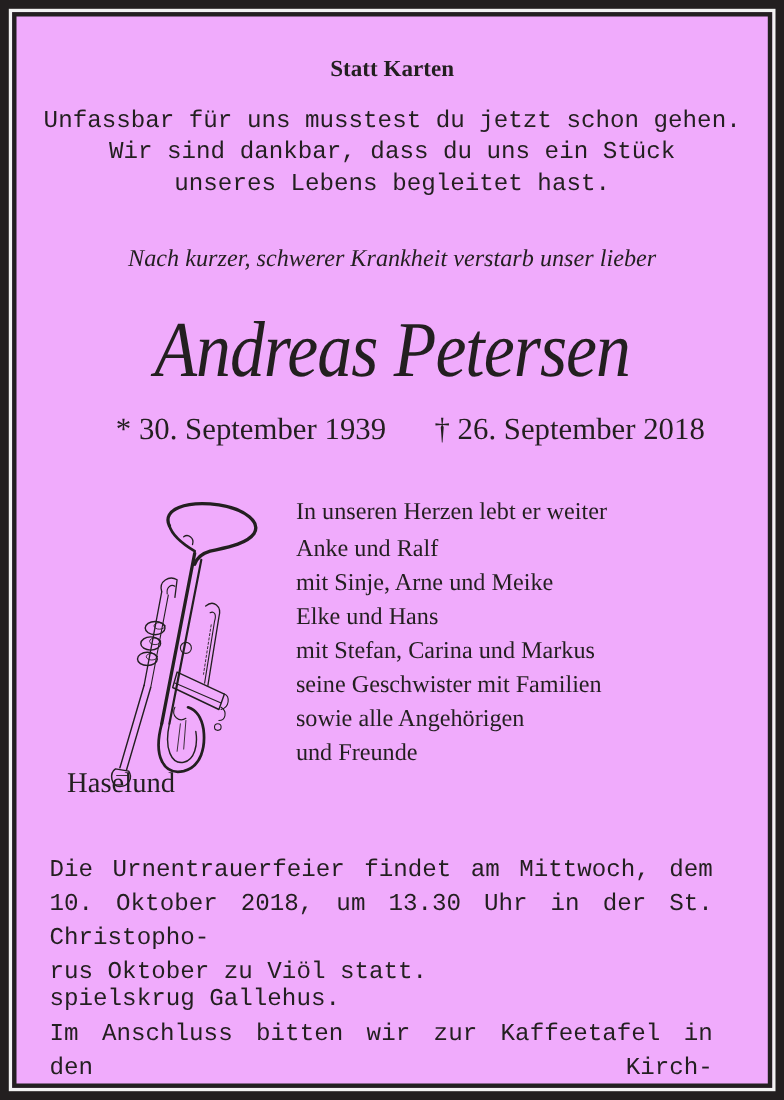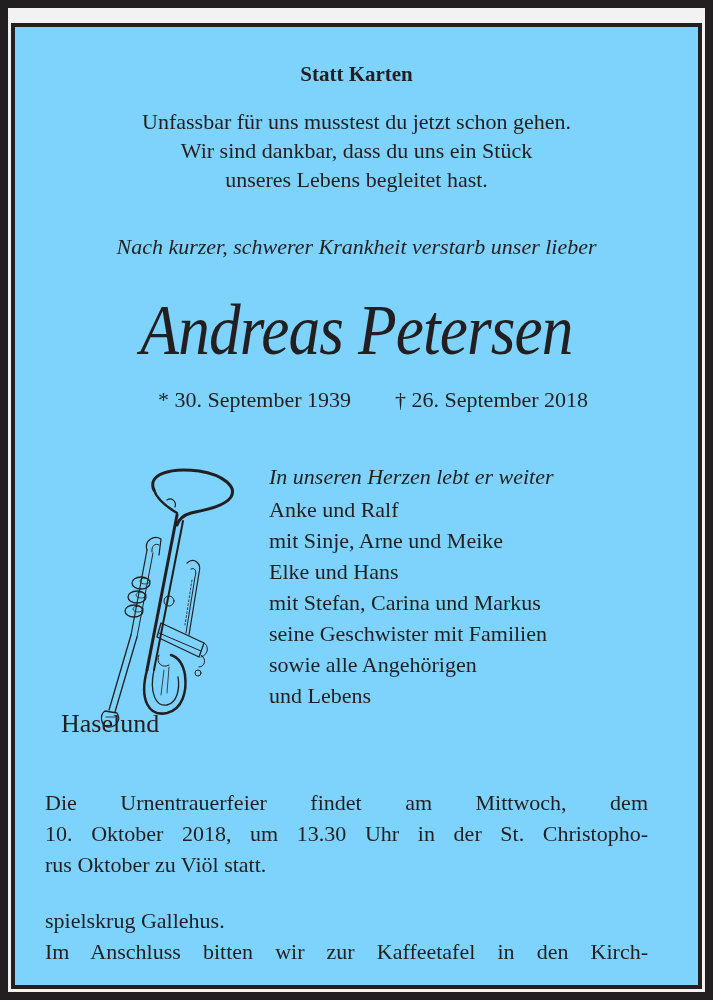--- a/index.html
+++ b/index.html
@@ -1,37 +1,37 @@
 <!DOCTYPE html>
 <html><head>
 <meta charset="utf-8">
 <style>
   html, body { margin: 0; padding: 0; background: #231f20; }
   body { width: 713px; height: 1000px; position: relative; overflow: hidden; font-family: "Liberation Serif", "DejaVu Serif", serif; color: #231f20; }
   .outer { position: absolute; left: 8px; top: 8px; width: 697px; height: 984px; background: #f2f2f2; }
-  .inner { position: absolute; left: 3px; top: 3px; right: 3px; bottom: 3px; background: #7dd3fc; border: 4px solid #231f20; box-sizing: border-box; margin-top: 12px; }
+  .inner { position: absolute; left: 3px; top: 3px; right: 3px; bottom: 3px; background: #f0abfc; border: 4px solid #231f20; box-sizing: border-box; }
   .content { position: absolute; left: 0; top: 0; right: 0; bottom: 0; }
   .abs { position: absolute; white-space: nowrap; }
   .center { left: 0; right: 0; text-align: center; }
   .heading { font-weight: bold; font-size: 21px; top: 35px; }
   .verse { font-size: 22px; line-height: 29px; top: 80px; }
   .intro { font-size: 22px; top: 207px; font-style: italic; }
   .name { font-style: italic; font-size: 72px; top: 262px; letter-spacing: -1px; transform: scaleX(0.88); transform-origin: center; }
-  .dates { font-size: 22px; top: 360px; padding-left: 33px; }
+  .dates { font-size: 28px; top: 360px; padding-left: 33px; }
   .dates span { display: inline-block; }
   .dates .gap { width: 44px; }
   .trumpet { position: absolute; left: 44px; top: 428px; width: 200px; height: 280px; }
   .mourners { position: absolute; left: 254px; top: 434px; font-size: 22px; line-height: 31px; }
-  .mourners .lead { margin-bottom: 2px; font-style: italic; }
+  .mourners .lead { margin-bottom: 2px; }
   .mourners .fam { font-weight: normal; }
   .place { left: 46px; top: 682px; font-size: 26px; }
   .para { position: absolute; left: 30px; width: 603px; font-size: 22px; line-height: 31px; text-align: justify; }
   .p1 { top: 760px; }
   .p2 { top: 878px; }
-  .line { display: block; }
+  .line { display: block; font-family: Liberation Mono, monospace; }
   .justify-line { text-align-last: justify; }
 </style>
 </head>
 <body>
 
 <div class="outer">
   <div class="inner">
     <div class="content">
 
       <div class="abs center heading">Statt Karten</div>
@@ -99,21 +99,21 @@
       </div>
 
       <div class="mourners">
         <div class="lead">In unseren Herzen lebt er weiter</div>
         <div class="fam">Anke und Ralf</div>
         <div class="fam">mit Sinje, Arne und Meike</div>
         <div class="fam">Elke und Hans</div>
         <div class="fam">mit Stefan, Carina und Markus</div>
         <div class="fam">seine Geschwister mit Familien</div>
         <div class="fam">sowie alle Angehörigen</div>
-        <div class="fam">und Lebens</div>
+        <div class="fam">und Freunde</div>
       </div>
 
       <div class="abs place">Haselund</div>
 
       <div class="para p1">
         <span class="line justify-line">Die Urnentrauerfeier findet am Mittwoch, dem</span>
         <span class="line justify-line">10. Oktober 2018, um 13.30 Uhr in der St. Christopho-</span>
         <span class="line">rus Oktober zu Viöl statt.</span>
       </div>
 

